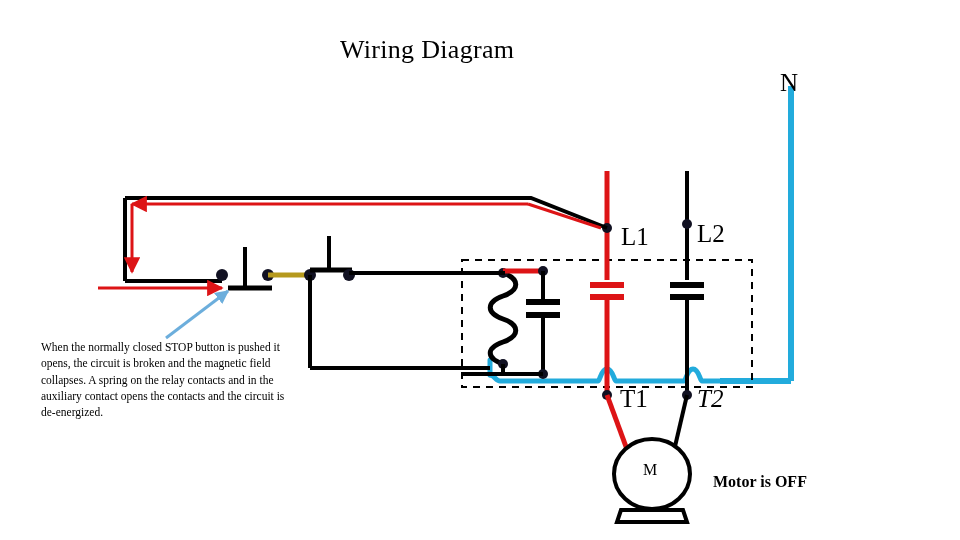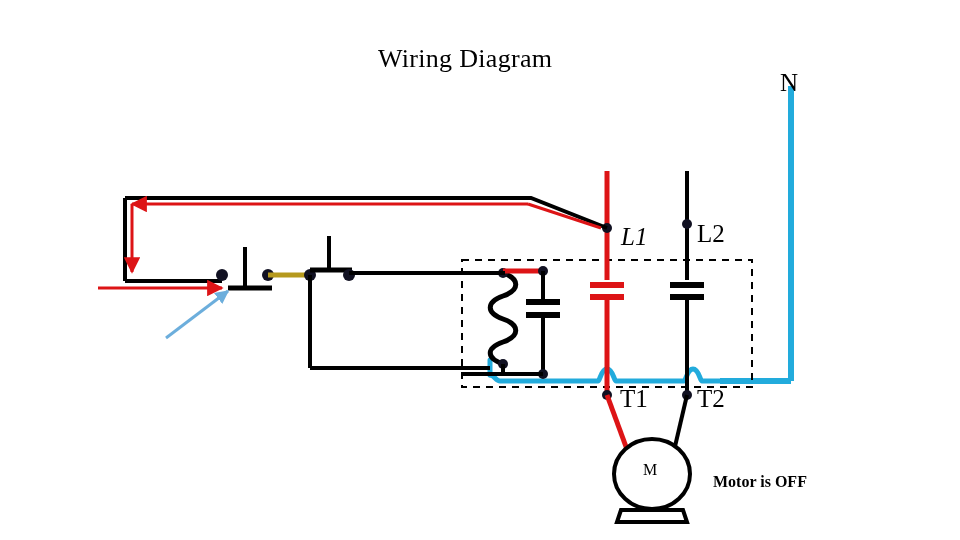--- a/index.html
+++ b/index.html
@@ -31,51 +31,50 @@
   }
   .lbl {
     position: absolute;
     font-family: "Liberation Serif", serif;
     color: #000000;
     white-space: pre;
     line-height: 1.05;
   }
   #title {
     left: 340px;
-    top: 45px;
+    top: 36px;
     font-size: 26px;
     letter-spacing: 0.3px;
-    margin-left: 38px;
   }
   #lbl-n {
     left: 780px;
     top: 70px;
     font-size: 25px;
   }
   #lbl-l1 {
     left: 621px;
     top: 224px;
     font-size: 25px;
-    font-style: italic;
   }
   #lbl-l2 {
     left: 697px;
     top: 221px;
     font-size: 25px;
     text-align: right;
   }
   #lbl-t1 {
     left: 620px;
     top: 386px;
     font-size: 25px;
   }
   #lbl-t2 {
     left: 697px;
     top: 386px;
     font-size: 25px;
+    font-style: italic;
   }
   #lbl-m {
     left: 643px;
     top: 462px;
     font-size: 16px;
   }
   #lbl-motor-state {
     left: 713px;
     top: 474px;
     font-size: 16px;
@@ -228,14 +227,15 @@
   <div class="lbl" id="lbl-l2">L2</div>
 
   <div class="lbl" id="lbl-t1">T1</div>
 
   <div class="lbl" id="lbl-t2">T2</div>
 
   <div class="lbl" id="lbl-m">M</div>
 
   <div class="lbl" id="lbl-motor-state">Motor is OFF</div>
 
+  <div class="lbl" id="caption">When the normally closed STOP button is pushed it opens, the circuit is broken and the magnetic field collapses. A spring on the relay contacts and in the auxiliary contact opens the contacts and the circuit is de-energized.</div>
 
 </div>
 
 </body></html>

